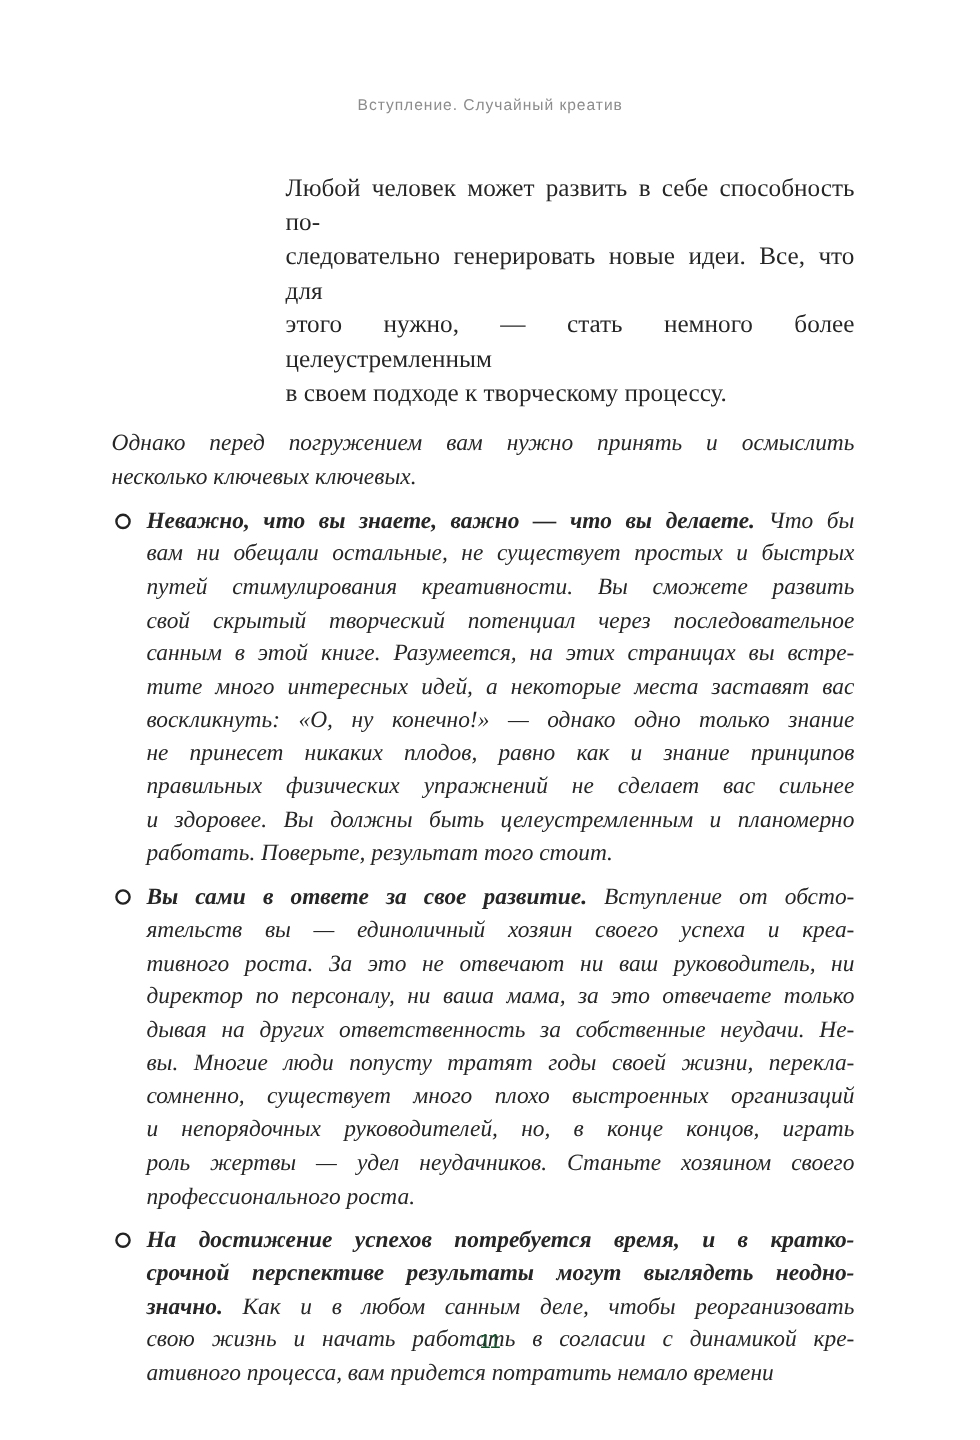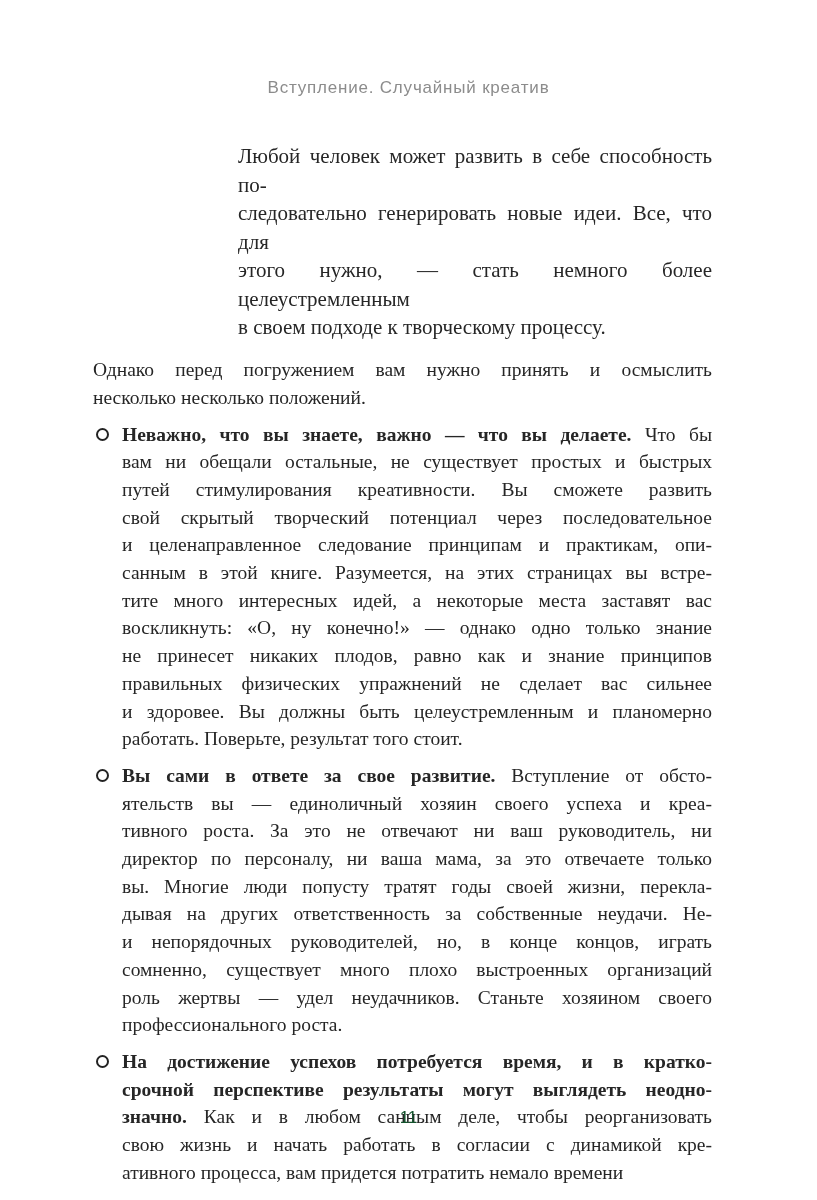--- a/index.html
+++ b/index.html
@@ -11,37 +11,37 @@
     background: #ffffff;
     overflow: hidden;
     font-family: "Liberation Serif", "DejaVu Serif", serif;
     color: #262626;
   }
   .running-head {
     position: absolute;
     top: 77px; left: 0; right: 0;
     text-align: center;
     font-family: "Liberation Sans", "DejaVu Sans", sans-serif;
-    font-size: 17px;
+    font-size: 13px;
     line-height: 21px;
     letter-spacing: 0.8px;
     color: #8c8c8c;
   }
   .content {
     position: absolute;
     top: 142px;
     left: 93px;
     width: 619px;
   }
   .epigraph {
     margin-left: 145px;
     font-size: 21px;
   }
   .epigraph .line { line-height: 28.5px; }
-  .block { font-size: 19.5px; }
+  .block { font-size: 19.5px; font-style: italic; }
   .block.paragraph { margin-top: 14px; }
   .block.paragraph .line { line-height: 28px; }
   .block.bullet { margin-top: 9px; display: flex; }
   .block.bullet .line { line-height: 27.7px; }
   .marker-col { flex: 0 0 29px; }
   .bullet-circle {
     width: 13px; height: 13px;
     border: 2.6px solid #232323;
     border-radius: 50%;
     margin-left: 3px;
@@ -77,54 +77,53 @@
   <div class="content">
     <div class="epigraph">
         <div class="line"><span class="seg">Любой человек может развить в себе способность по-</span></div>
         <div class="line"><span class="seg">следовательно генерировать новые идеи. Все, что для</span></div>
         <div class="line"><span class="seg">этого нужно, — стать немного более целеустремленным</span></div>
         <div class="line last"><span class="seg">в своем подходе к творческому процессу.</span></div>
       </div>
     <div id="blocks-root">
         <div class="block paragraph">
           <div class="line"><span class="seg">Однако перед погружением вам нужно принять и осмыслить</span></div>
-          <div class="line last"><span class="seg">несколько несколько положений.</span></div>
+          <div class="line last"><span class="seg">несколько ключевых ключевых.</span></div>
         </div>
         <div class="block bullet">
           <div class="marker-col">
             <div class="bullet-circle"></div>
           </div>
           <div class="bullet-text">
             <div class="line"><span class="seg bold">Неважно, что вы знаете, важно — что вы делаете.</span><span class="seg"> Что бы</span></div>
             <div class="line"><span class="seg">вам ни обещали остальные, не существует простых и быстрых</span></div>
             <div class="line"><span class="seg">путей стимулирования креативности. Вы сможете развить</span></div>
             <div class="line"><span class="seg">свой скрытый творческий потенциал через последовательное</span></div>
-            <div class="line"><span class="seg">и целенаправленное следование принципам и практикам, опи-</span></div>
             <div class="line"><span class="seg">санным в этой книге. Разумеется, на этих страницах вы встре-</span></div>
             <div class="line"><span class="seg">тите много интересных идей, а некоторые места заставят вас</span></div>
             <div class="line"><span class="seg">воскликнуть: «О, ну конечно!» — однако одно только знание</span></div>
             <div class="line"><span class="seg">не принесет никаких плодов, равно как и знание принципов</span></div>
             <div class="line"><span class="seg">правильных физических упражнений не сделает вас сильнее</span></div>
             <div class="line"><span class="seg">и здоровее. Вы должны быть целеустремленным и планомерно</span></div>
             <div class="line last"><span class="seg">работать. Поверьте, результат того стоит.</span></div>
           </div>
         </div>
         <div class="block bullet">
           <div class="marker-col">
             <div class="bullet-circle"></div>
           </div>
           <div class="bullet-text">
             <div class="line"><span class="seg bold">Вы сами в ответе за свое развитие.</span><span class="seg"> Вступление от обсто-</span></div>
             <div class="line"><span class="seg">ятельств вы — единоличный хозяин своего успеха и креа-</span></div>
             <div class="line"><span class="seg">тивного роста. За это не отвечают ни ваш руководитель, ни</span></div>
             <div class="line"><span class="seg">директор по персоналу, ни ваша мама, за это отвечаете только</span></div>
+            <div class="line"><span class="seg">дывая на других ответственность за собственные неудачи. Не-</span></div>
             <div class="line"><span class="seg">вы. Многие люди попусту тратят годы своей жизни, перекла-</span></div>
-            <div class="line"><span class="seg">дывая на других ответственность за собственные неудачи. Не-</span></div>
+            <div class="line"><span class="seg">сомненно, существует много плохо выстроенных организаций</span></div>
             <div class="line"><span class="seg">и непорядочных руководителей, но, в конце концов, играть</span></div>
-            <div class="line"><span class="seg">сомненно, существует много плохо выстроенных организаций</span></div>
             <div class="line"><span class="seg">роль жертвы — удел неудачников. Станьте хозяином своего</span></div>
             <div class="line last"><span class="seg">профессионального роста.</span></div>
           </div>
         </div>
         <div class="block bullet">
           <div class="marker-col">
             <div class="bullet-circle"></div>
           </div>
           <div class="bullet-text">
             <div class="line"><span class="seg bold">На достижение успехов потребуется время, и в кратко-</span></div>

